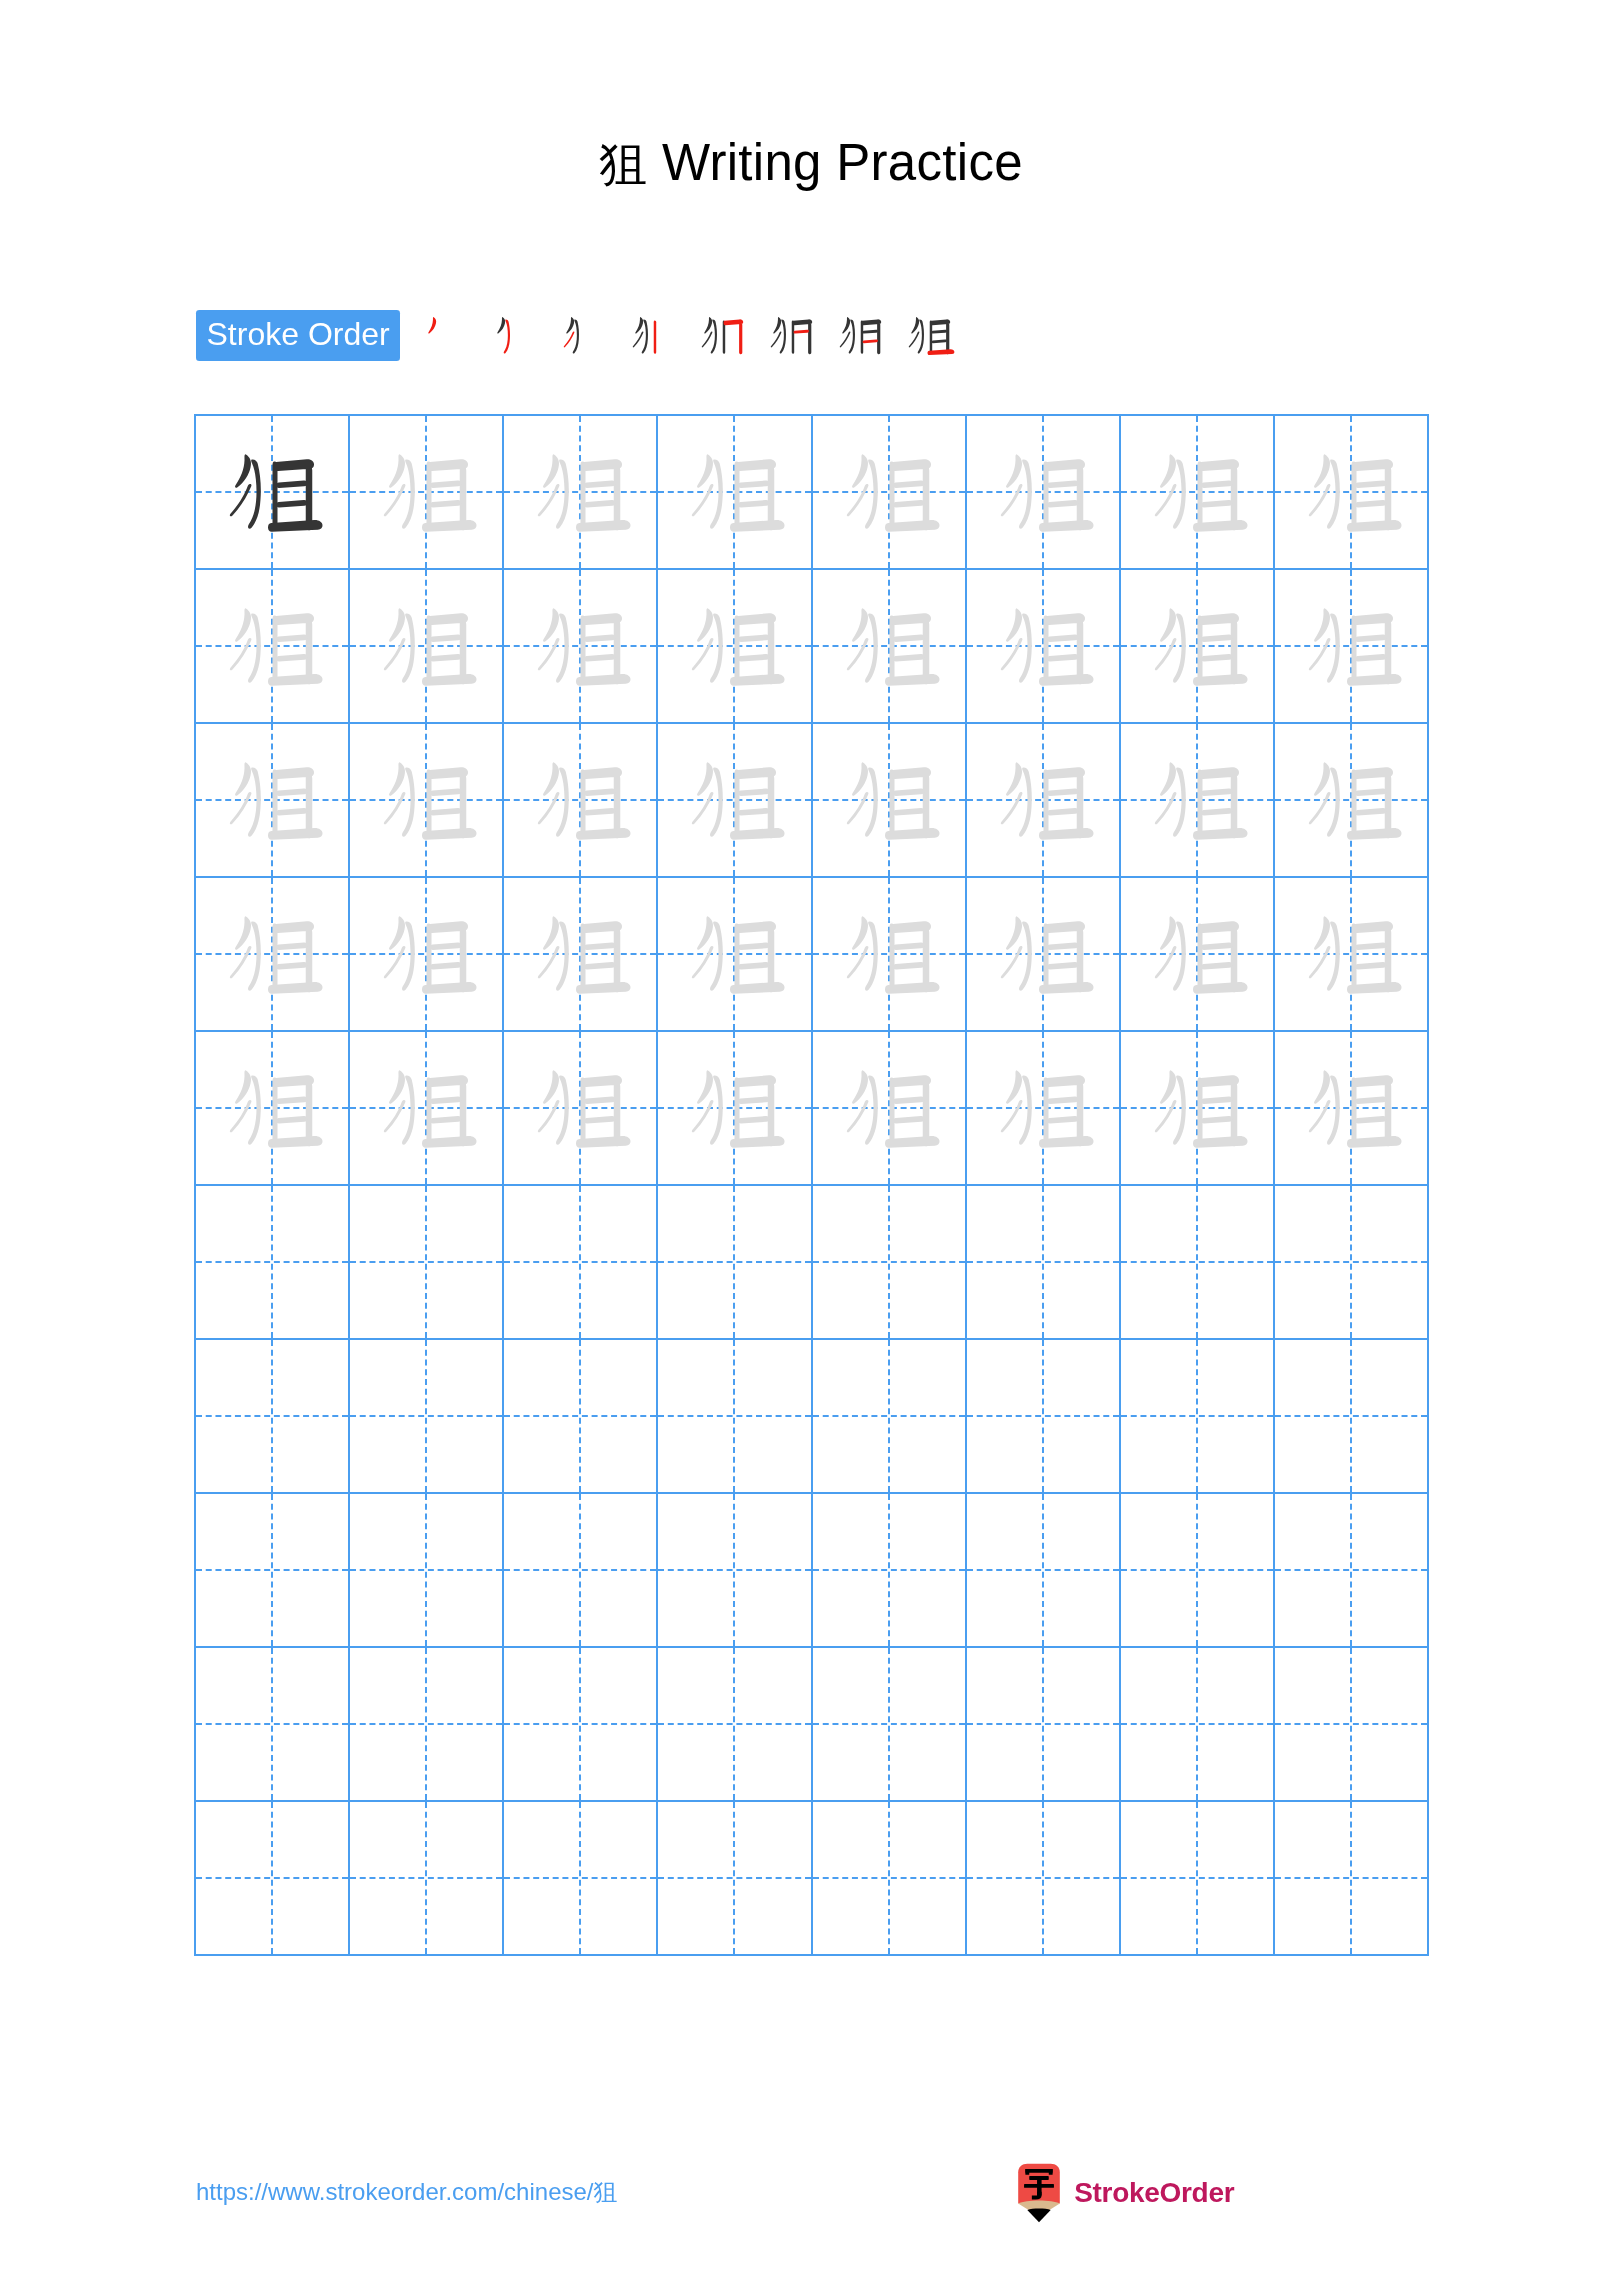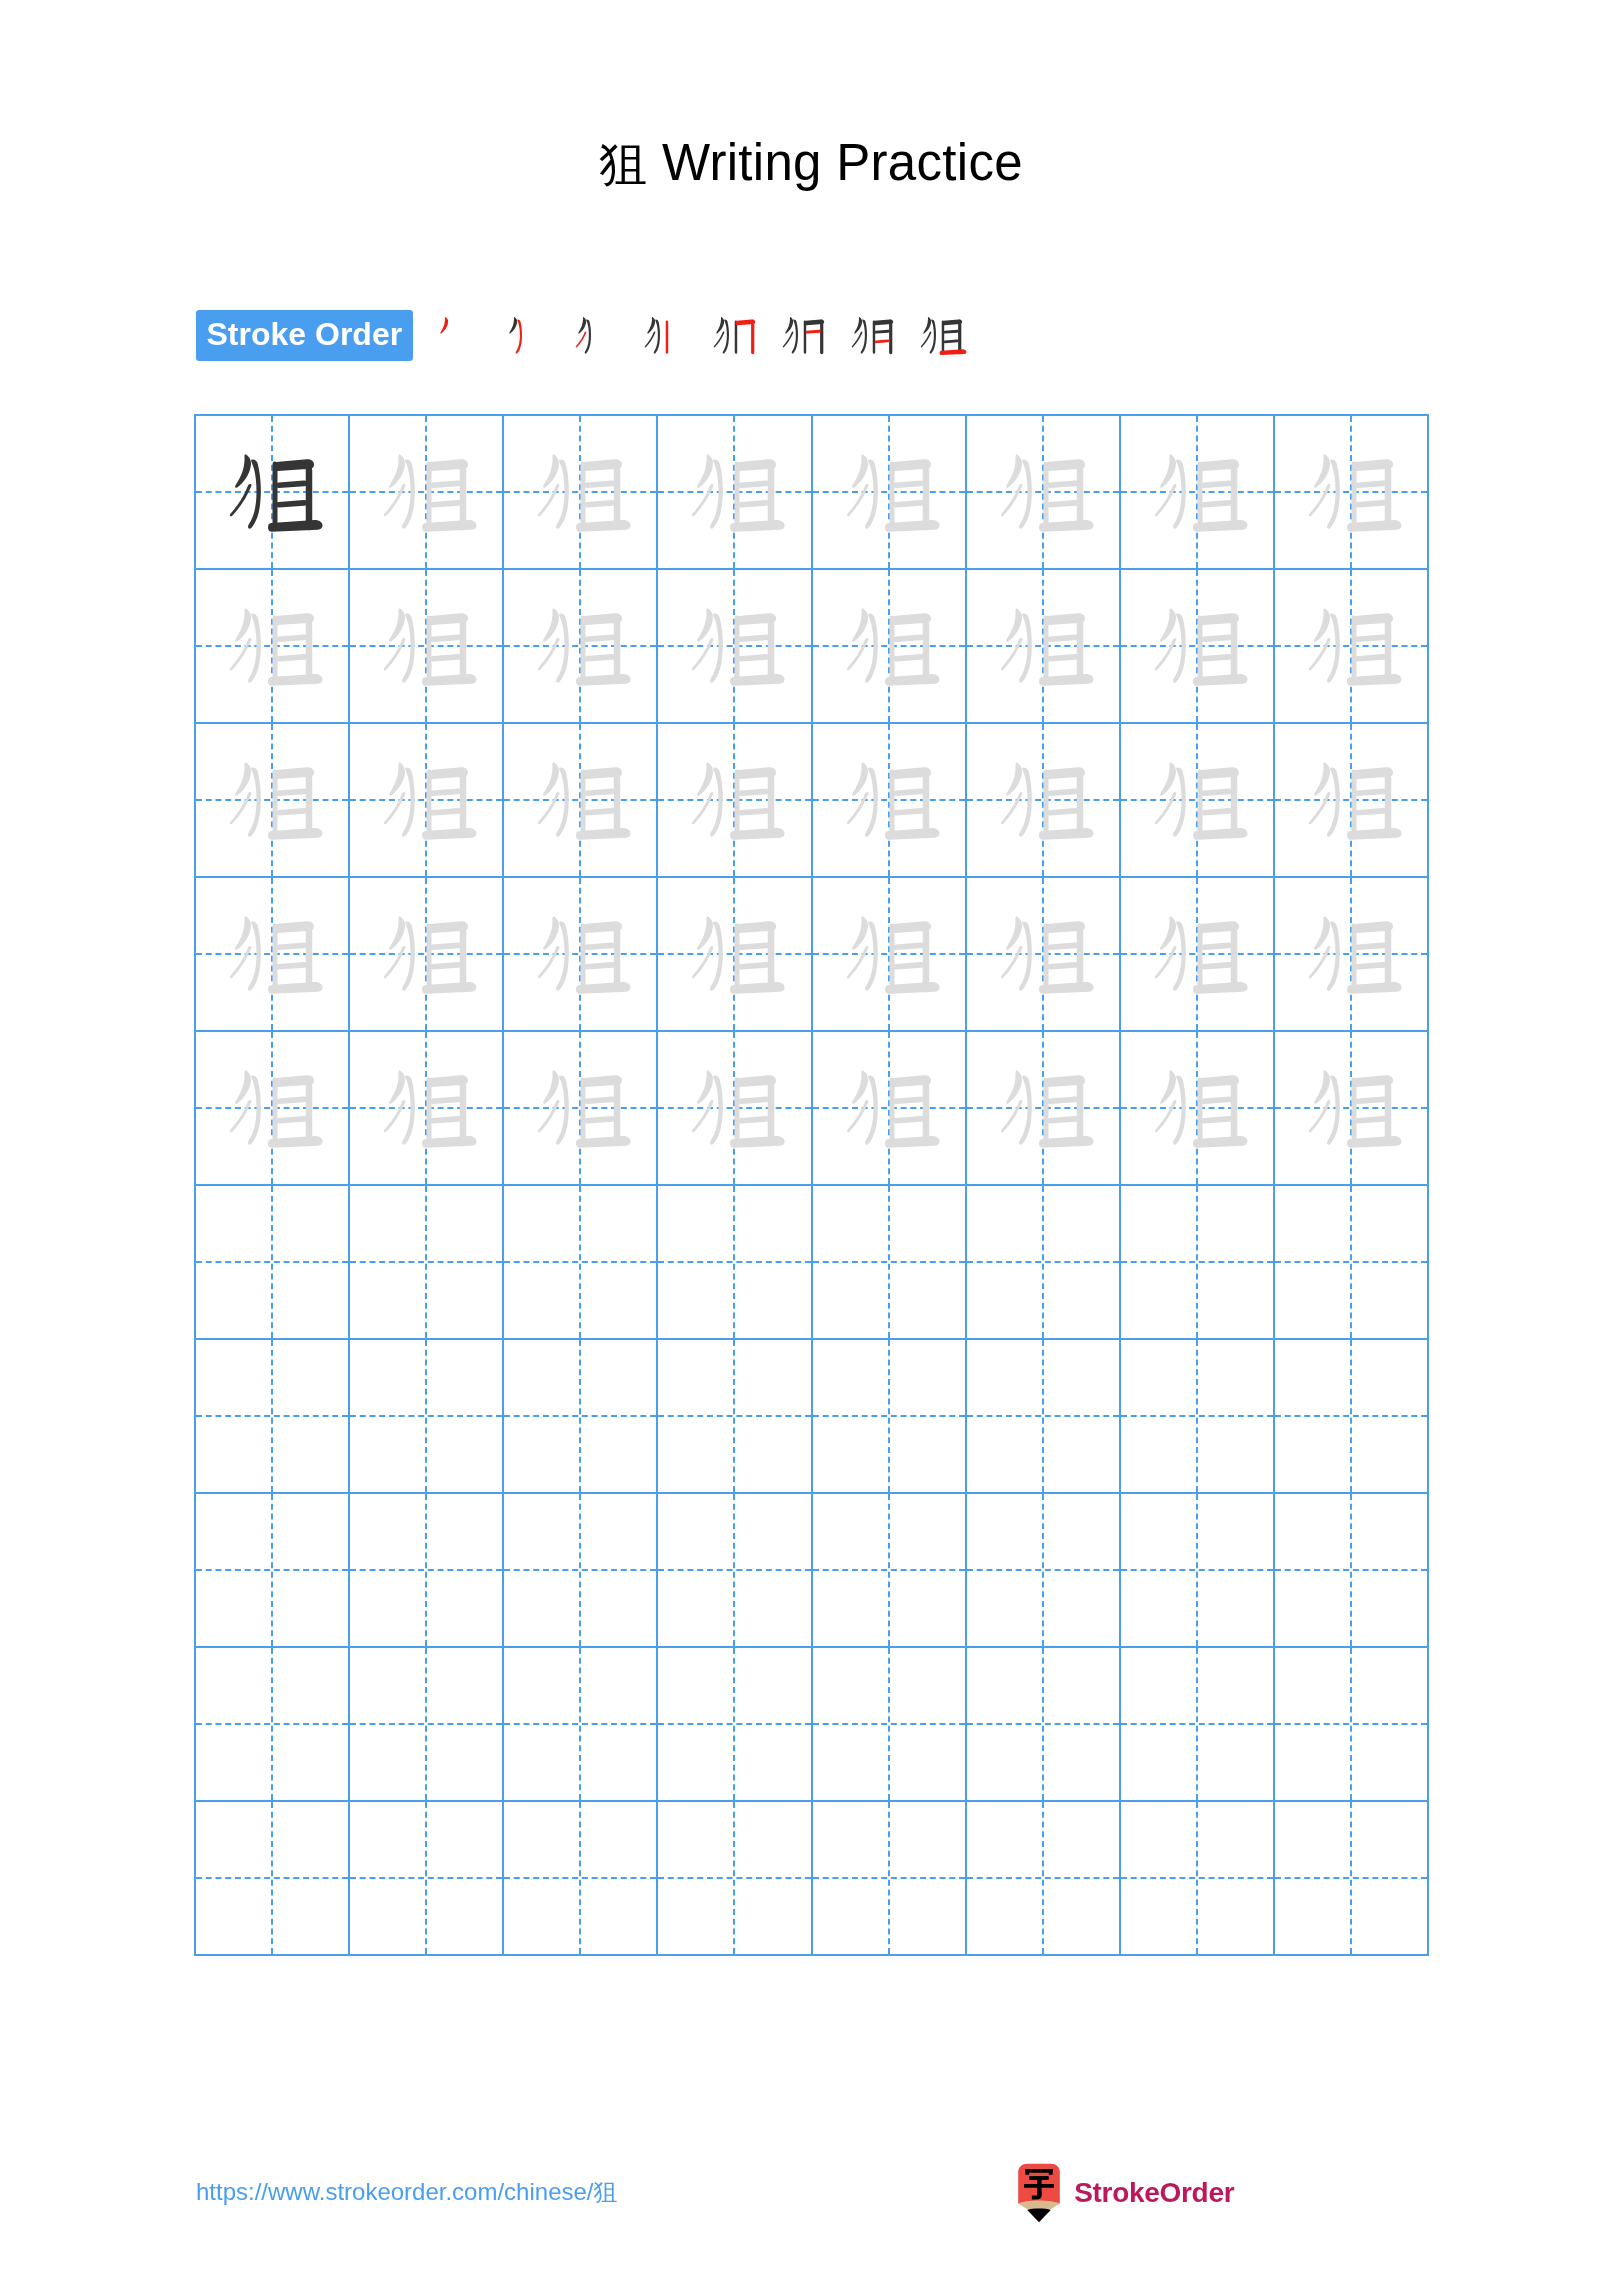--- a/index.html
+++ b/index.html
@@ -45,21 +45,21 @@
     top: 304px;
     left: 196px;
     display: flex;
     align-items: center;
     height: 63px;
   }
   .stroke-order-badge {
     background: #4a9ef0;
     color: #ffffff;
     font-size: 32px;
-    font-weight: 700;
+    font-weight: 400;
     padding: 3.9px 10.5px 6.5px 10.5px;
     border-radius: 3.3px;
     line-height: 1.0;
     white-space: nowrap;
     height: 51px;
     display: flex;
     align-items: center;
   }
   .stroke-steps {
     display: flex;

